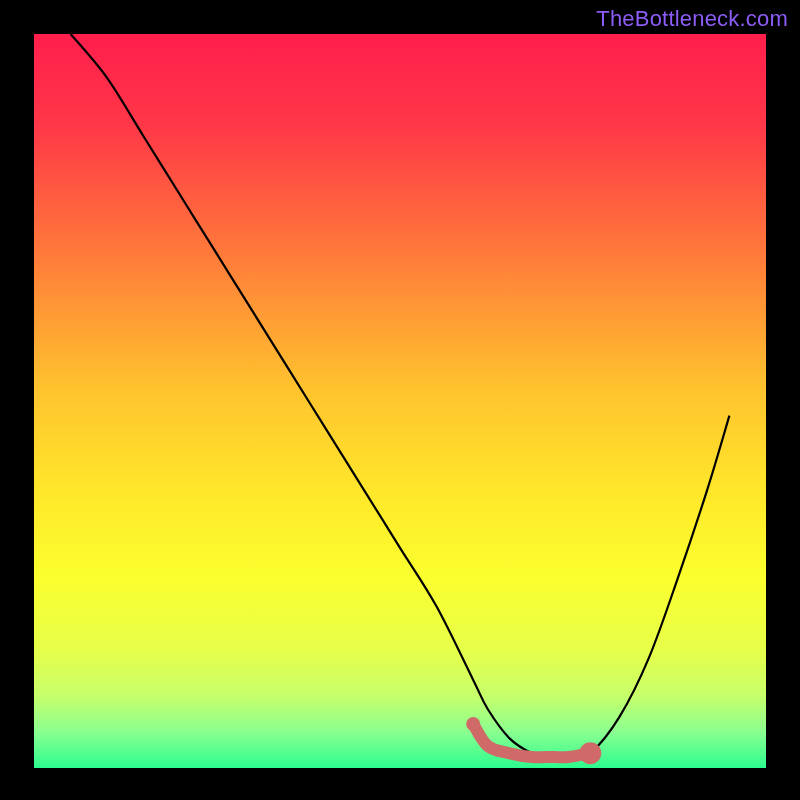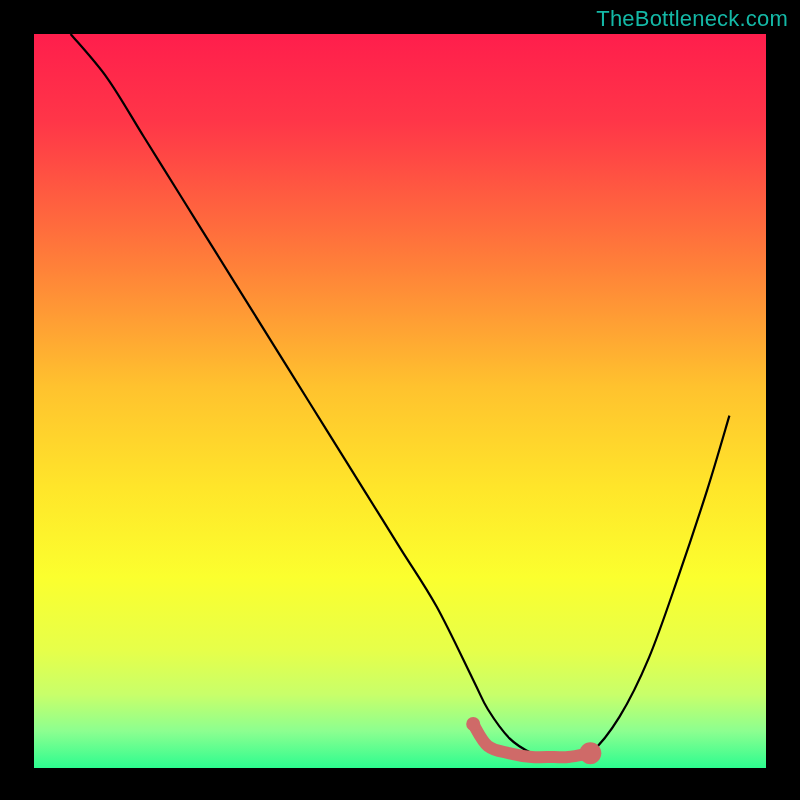--- a/index.html
+++ b/index.html
@@ -15,21 +15,21 @@
     height: 800px;
     background: #000;
     position: relative;
   }
   .watermark {
     position: absolute;
     top: 6px;
     right: 12px;
     font-size: 22px;
     font-weight: 500;
-    color: #14b8a6;
+    color: #8b5cf6;
     letter-spacing: 0.2px;
   }
   svg {
     position: absolute;
     top: 0;
     left: 0;
   }
 </style>
 </head>
 <body>

